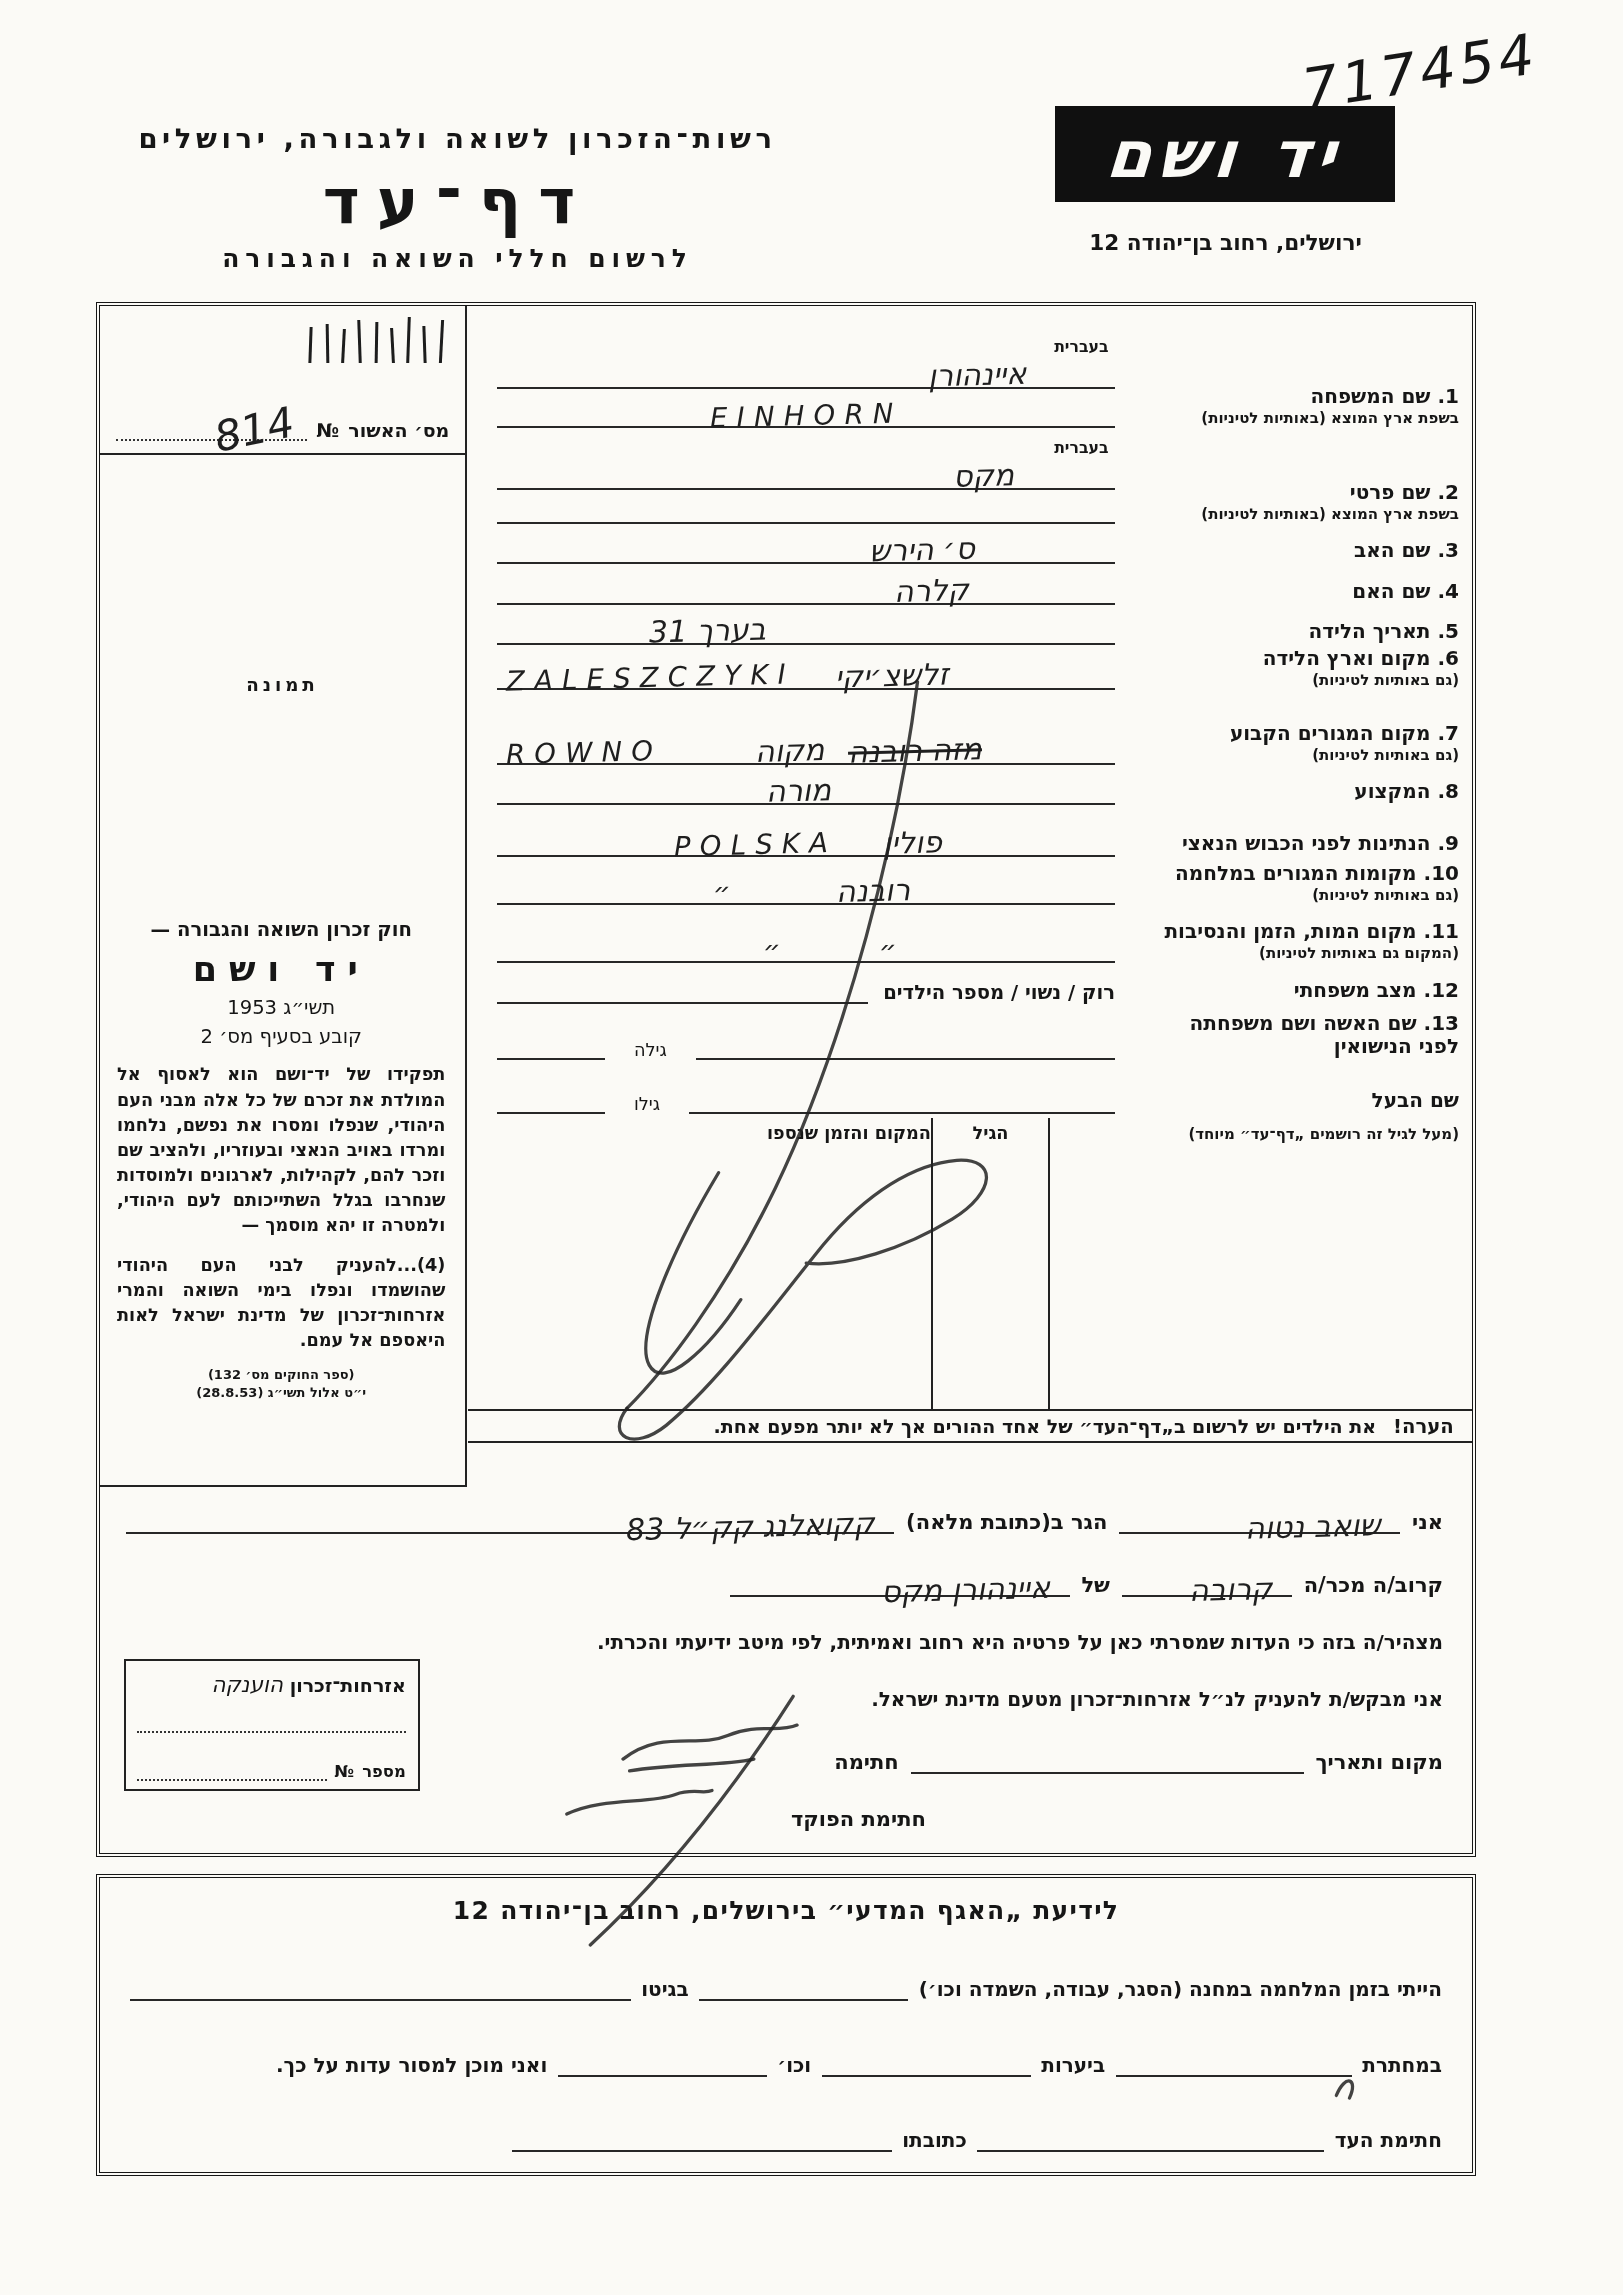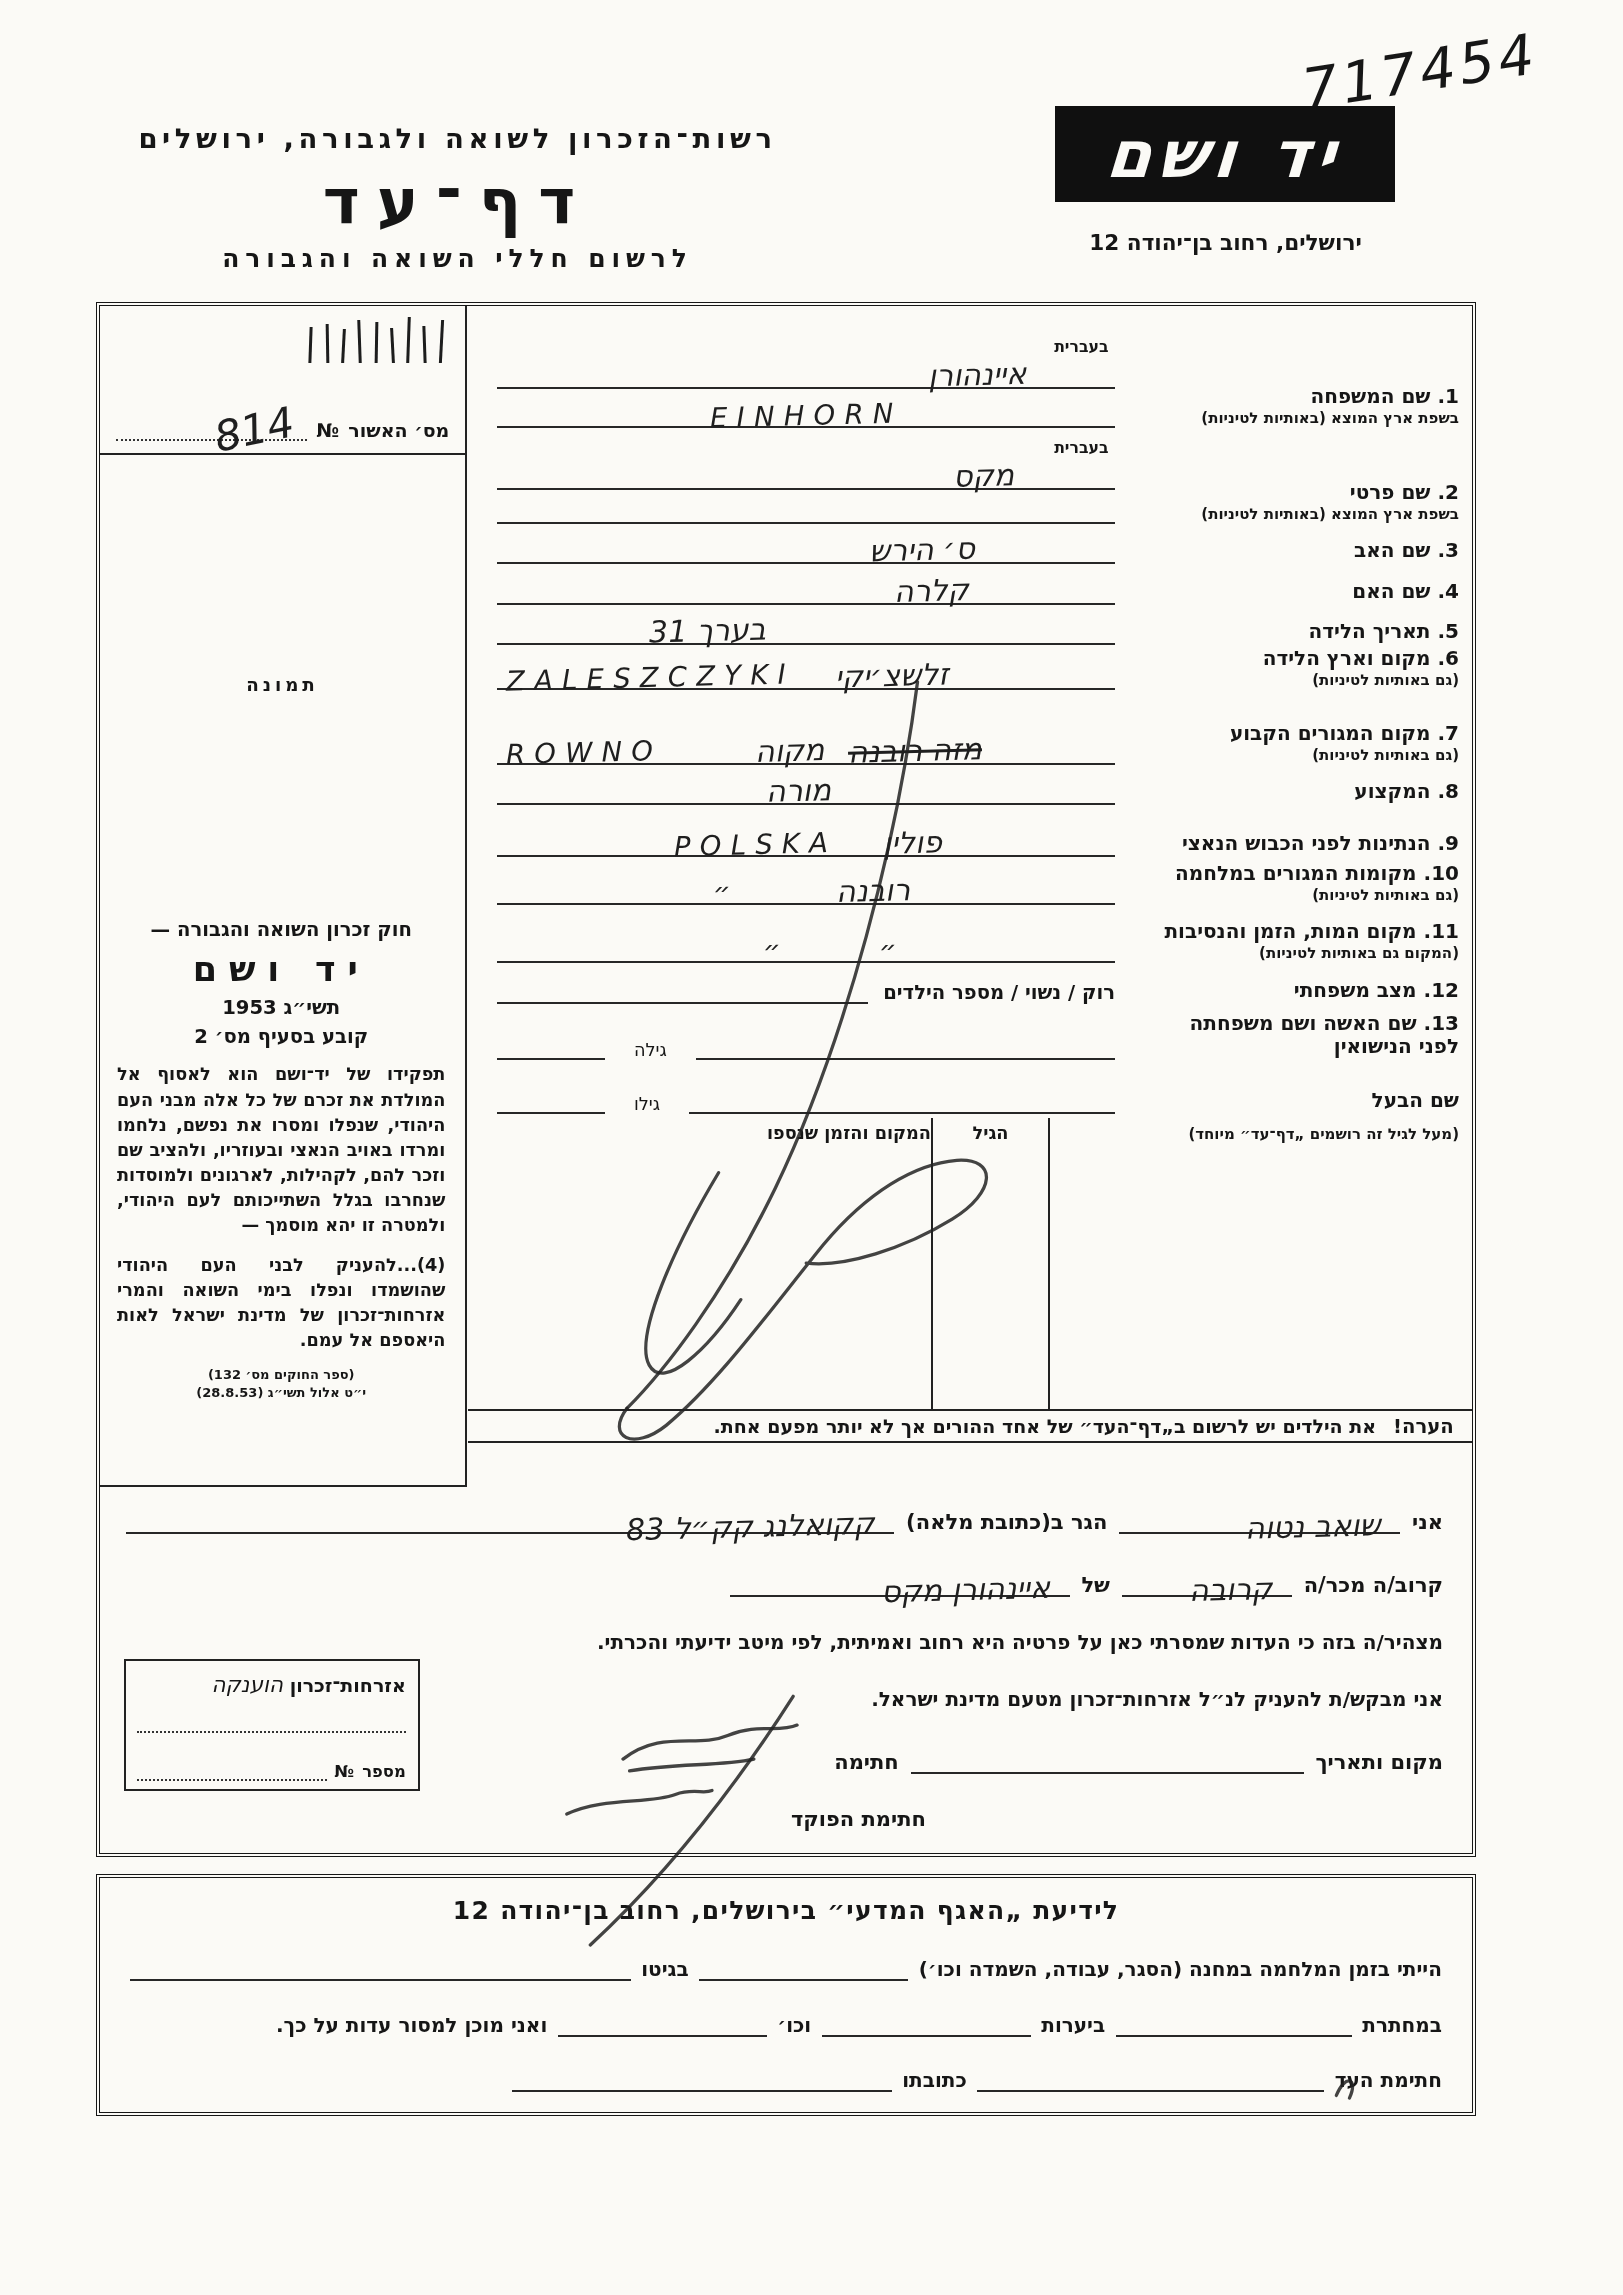--- a/index.html
+++ b/index.html
@@ -36,21 +36,21 @@
   .tally { width:3.3px; background:#1d1d1d; display:inline-block; }
   .appr-row { position:absolute; bottom:11.8px; right:15.7px; left:15.7px; display:flex; align-items:flex-end; gap:9.2px;
               font-size:19px; font-weight:700; }
   .appr-line { flex:1; border-bottom:2px dotted #333; height:26px; position:relative; }
   .appr-line .hw { position:absolute; bottom:-9.2px; right:13px; font-size:42px; transform:rotate(-12deg); }
   .sb-photo { height:458px; display:flex; align-items:center; justify-content:center; }
   .sb-photo span { font-size:18.3px; font-weight:700; letter-spacing:3.9px; }
   .sb-law { padding:5.2px 19.6px 0 17px; text-align:center; }
   .law-h1 { font-size:19.6px; font-weight:700; }
   .law-big { font-size:35px; font-weight:700; letter-spacing:11.8px; margin-top:7.9px; }
-  .law-sub { font-size:19.6px; font-weight:700; margin-top:6.5px; }
+  .law-sub { font-size:19.6px; font-weight:400; margin-top:6.5px; }
   .law-p { margin-top:14.4px; font-size:17.7px; font-weight:700; line-height:1.42; text-align:justify; text-align-last:right; }
   .law-note { margin-top:13px; font-size:13px; font-weight:700; line-height:1.4; }
 
   
   .rows { position:absolute; top:0; right:0; width:1004px; }
   .frow { display:flex; }
   .cl { width:340px; padding:2.6px 13px 5.2px 2.6px; display:flex; flex-direction:column; justify-content:flex-end; }
   .lbl { font-size:20px; font-weight:700; line-height:1.18; }
   .sub { font-size:15px; font-weight:700; line-height:1.2; }
   .cw { flex:1; padding:0 17px 3.9px 29px; display:flex; flex-direction:column; justify-content:flex-end; position:relative; }
@@ -94,21 +94,21 @@
   
   .citizen { position:absolute; left:23.6px; top:1353px; width:296px; height:132px; border:2px solid #222;
              padding:10.5px 11.8px 7.9px; display:flex; flex-direction:column; justify-content:space-between; }
   .cit-l1 { font-size:19px; font-weight:700; }
   .cit-l1 .hwish { font-style:italic; font-weight:400; font-size:21.6px; }
   .cit-dots { border-bottom:2px dotted #333; height:6.5px; }
   .cit-num { display:flex; align-items:flex-end; gap:7.9px; font-size:16.4px; font-weight:700; }
   .cit-num .cit-dots { flex:1; }
 
   
-  .bottombox { position:absolute; top:1874px; left:96px; width:1380px; height:242px; border:4.6px double #171717;
+  .bottombox { position:absolute; top:1874px; left:96px; width:1380px; height:302px; border:4.6px double #171717;
                padding:18.3px 30px 19.6px; display:flex; flex-direction:column; justify-content:space-between; }
   .btitle { text-align:center; font-size:25px; font-weight:700; letter-spacing:1.3px; }
   .bline { display:flex; align-items:flex-end; gap:10.5px; font-size:20px; font-weight:700; }
   .bl { border-bottom:2px solid #272727; height:27.5px; }
 </style>
 </head>
 <body>
 
 <div class="sheet">
 

